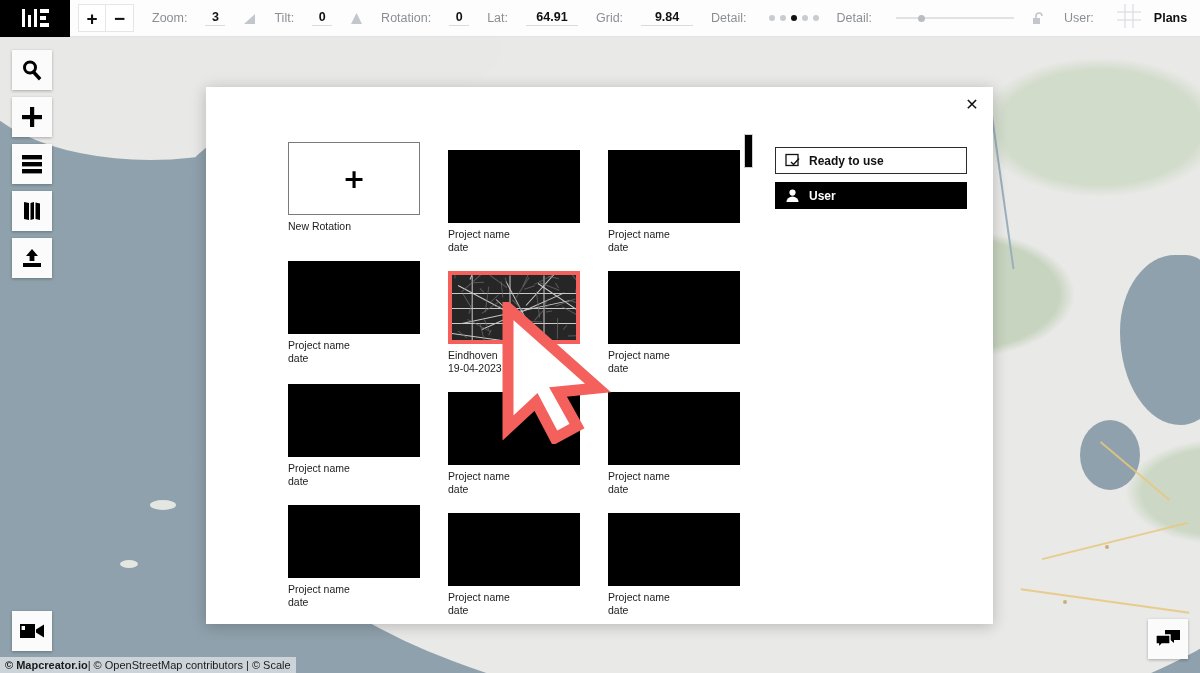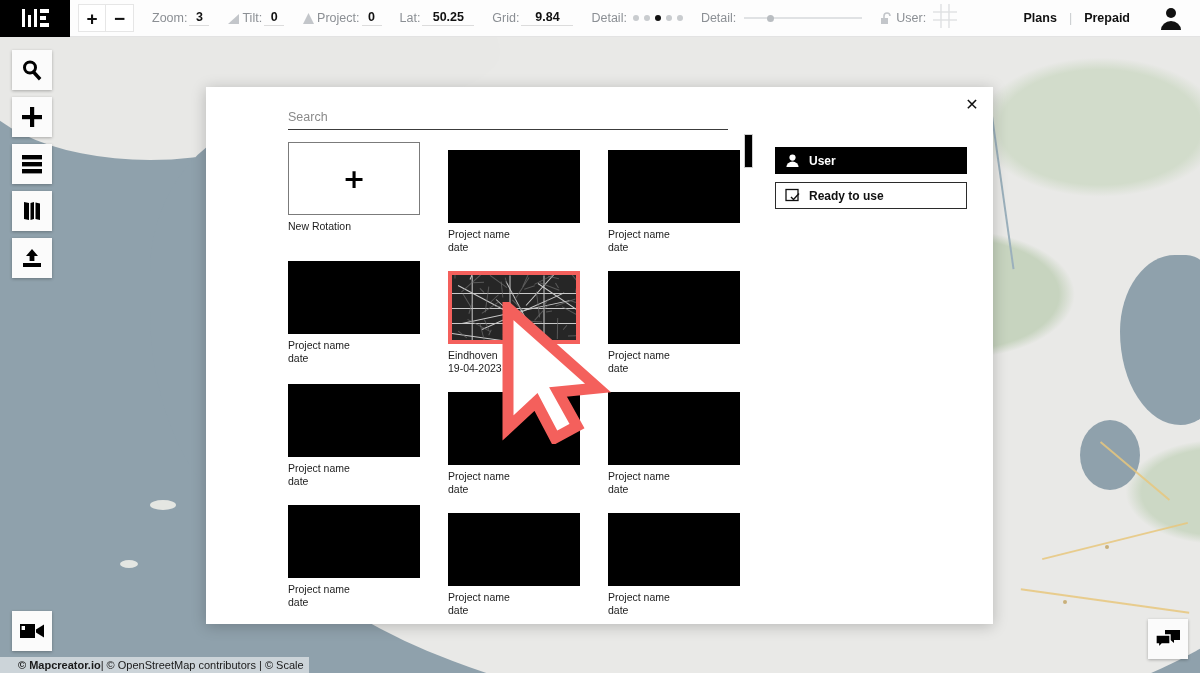--- a/index.html
+++ b/index.html
@@ -86,21 +86,21 @@
   .logo-glyph { display: flex; align-items: flex-end; gap: 3px; height: 18px; }
   .lg-bar { background: #fff; }
   .zoombtns { display: flex; margin-left: 8px; }
   .zbtn {
     width: 28px; height: 28px; background: #fff; border: 1px solid #e6e6e6;
     display: flex; align-items: center; justify-content: center;
     font-size: 19px; font-weight: bold; color: #111; cursor: pointer;
     line-height: 1;
   }
   .zbtn + .zbtn { border-left: none; }
-  .tb-group { display: flex; align-items: center; margin-left: 18px; gap: 2px; }
+  .tb-group { display: flex; align-items: center; margin-left: 18px; gap: 18px; }
   .tb-label { font-size: 12.5px; color: #8b8f94; }
   .tb-val {
     font-size: 12.5px; font-weight: bold; color: #111;
     min-width: 20px; text-align: center;
     border-bottom: 1px solid #dcdcdc; padding: 0 6px 1px 6px;
   }
   .tb-val.wide { min-width: 52px; }
   .tb-icon { display: inline-flex; align-items: center; color: #c3c6ca; }
   .detail-dots { display: flex; gap: 5px; align-items: center; margin-left: 4px; }
   .dd { width: 6px; height: 6px; border-radius: 50%; background: #c9cccf; }
@@ -131,21 +131,21 @@
     position: absolute; right: 12px; bottom: 14px; width: 40px; height: 40px;
     background: #fbfbfb; box-shadow: 0 1px 3px rgba(0,0,0,.28);
     display: flex; align-items: center; justify-content: center; cursor: pointer; z-index: 30;
   }
   #attrib {
     position: absolute; left: 0; bottom: 0; height: 16px;
     display: flex; align-items: center;
     background: rgba(255,255,255,.55);
     font-size: 11px; color: #1a1a1a; padding: 0 5px; z-index: 30; white-space: nowrap;
   }
-  #attrib b { font-weight: bold; margin-left: 13px; }
+  #attrib b { font-weight: bold; }
 
   
   #modal {
     position: absolute; left: 206px; top: 87px; width: 787px; height: 537px;
     background: #fff; z-index: 60;
     box-shadow: 0 2px 14px rgba(0,0,0,.22);
   }
   #closebtn {
     position: absolute; right: 8px; top: 4px; width: 26px; height: 26px;
     display: flex; align-items: center; justify-content: center;
@@ -261,27 +261,27 @@
       <span class="tb-label">Tilt:</span>
       <span class="tb-val">0</span>
     </div>
 
     <div class="tb-group">
       <span class="tb-icon">
         <svg width="13" height="13" viewBox="0 0 13 13">
             <path d="M6.5 1 L12 12 L1 12 Z" fill="#c3c6ca"></path>
           </svg>
       </span>
-      <span class="tb-label">Project:</span>
+      <span class="tb-label">Rotation:</span>
       <span class="tb-val">0</span>
     </div>
 
     <div class="tb-group">
       <span class="tb-label">Lat:</span>
-      <span class="tb-val wide">50.25</span>
+      <span class="tb-val wide">64.91</span>
     </div>
 
     <div class="tb-group">
       <span class="tb-label">Grid:</span>
       <span class="tb-val wide">9.84</span>
     </div>
 
     <div class="tb-group">
       <span class="tb-label">Detail:</span>
       <span class="detail-dots" id="detail-dots">
@@ -388,23 +388,20 @@
     <b>© Mapcreator.io</b>
       <span> | © OpenStreetMap contributors | © Scale</span>
   </div>
 
   <div id="modal">
 
     <div id="closebtn">✕</div>
 
     <div id="modal-body">
 
-      <div id="search-wrap">
-        <input id="search-input" type="text" placeholder="Search" style="">
-      </div>
 
       <div id="grid-area">
           <div class="prow">
             <div class="card" style="margin-top: 0px;">
               <div class="thumb newproj">
                 <span class="plus-big">+</span>
               </div>
               <div class="caption">
                 <span class="nm">New Rotation</span>
               </div>
@@ -556,38 +553,38 @@
               </div>
             </div>
           </div>
         </div>
 
       <div id="vscroll">
         <div id="vthumb"></div>
       </div>
 
       <div id="filters">
+          <div class="fbtn">
+            <span class="fico">
+              <svg width="15" height="15" viewBox="0 0 15 15">
+                <rect x="1" y="1.5" width="12" height="11" fill="none" stroke="currentColor" stroke-width="1.3"></rect>
+                <path d="M6 9 L8.5 11.5 L14 5.5" fill="none" stroke="currentColor" stroke-width="1.4"></path>
+              </svg>
+            </span>
+            <span>Ready to use</span>
+          </div>
           <div class="fbtn active">
             <span class="fico">
               <svg width="15" height="15" viewBox="0 0 15 15">
                 <circle cx="7.5" cy="4.6" r="3.1" fill="currentColor"></circle>
                 <path d="M1.4 14 a6.1 5.4 0 0 1 12.2 0 Z" fill="currentColor"></path>
               </svg>
             </span>
             <span>User</span>
           </div>
-          <div class="fbtn">
-            <span class="fico">
-              <svg width="15" height="15" viewBox="0 0 15 15">
-                <rect x="1" y="1.5" width="12" height="11" fill="none" stroke="currentColor" stroke-width="1.3"></rect>
-                <path d="M6 9 L8.5 11.5 L14 5.5" fill="none" stroke="currentColor" stroke-width="1.4"></path>
-              </svg>
-            </span>
-            <span>Ready to use</span>
-          </div>
         </div>
 
     </div>
   </div>
 
   <div id="cursor">
     <svg width="122" height="142" viewBox="0 0 122 142">
       <path d="M10 6 L10 126 L38 100 L57 136 L79 124 L60 90 L100 86 Z" fill="#ffffff" stroke="#f4605c" stroke-width="11" stroke-linejoin="miter"></path>
     </svg>
   </div>

